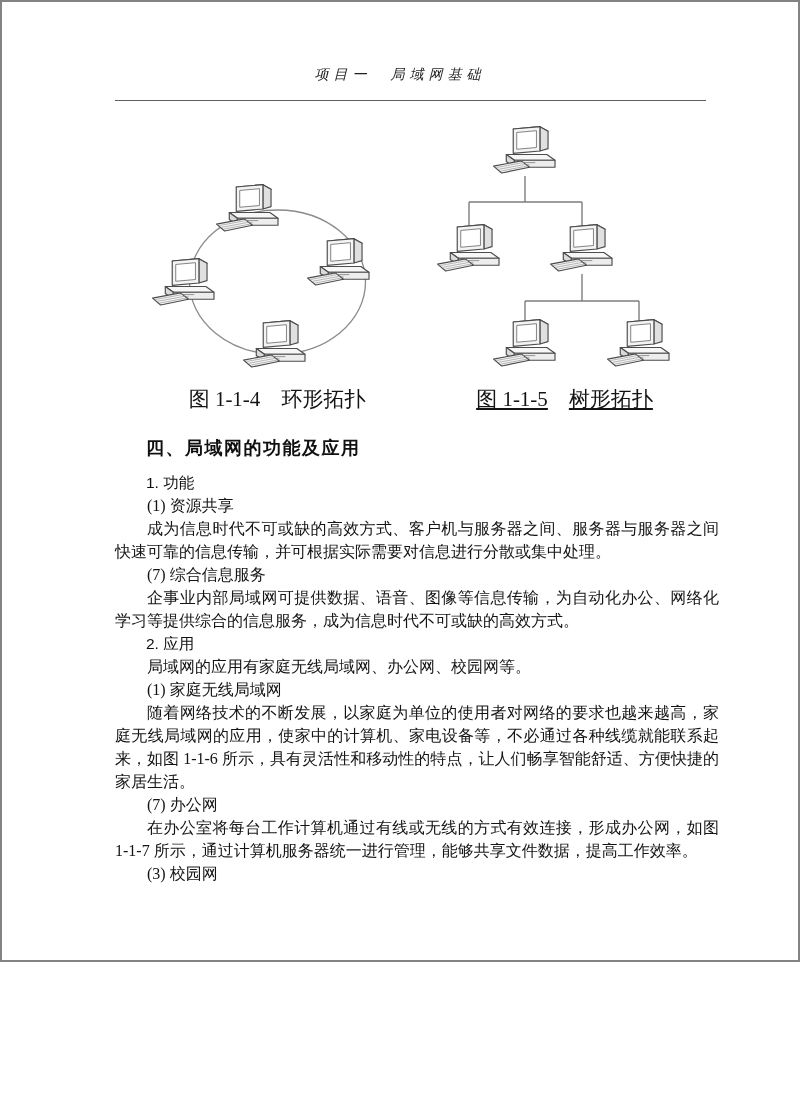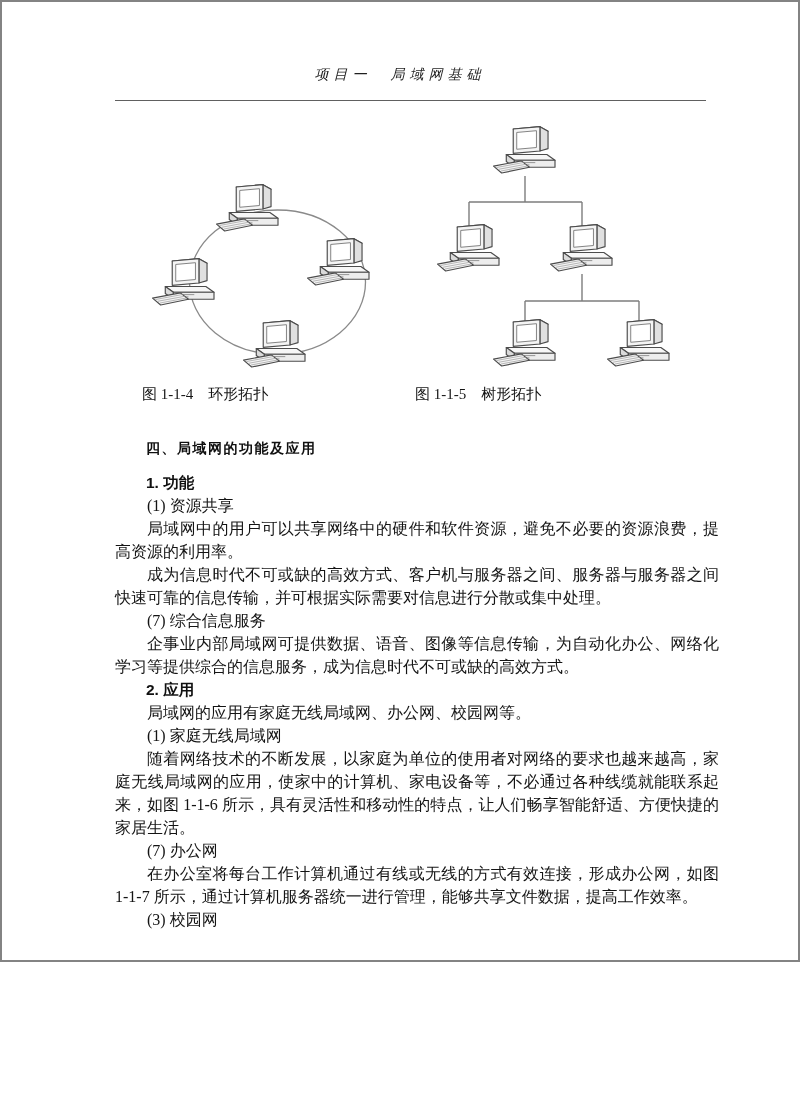--- a/index.html
+++ b/index.html
@@ -19,35 +19,35 @@
     letter-spacing:5px; color:#1f1f1f;
   }
   .head-rule {
     position:absolute; top:98px; left:113px; width:591px;
     border-top:1.6px solid #606060;
   }
   .fig { position:absolute; }
   #fig-ring { left:140px; top:120px; }
   #fig-tree { left:418px; top:112px; }
   .fig-caption {
-    position:absolute; top:383px; 
-    font-size:15px; color:#141414;
+    position:absolute; top:383px; text-align:center;
+    font-size:21px; color:#141414;
   }
   #cap-ring { left:140px; width:270px; }
-  #cap-tree { left:413px; width:255px; }
+  #cap-tree { left:435px; width:255px;text-decoration:underline; }
   .fig-caption .cap-title { margin-left:1em; }
   .content { position:absolute; left:113px; top:434px; width:604px; }
   .blk-h2 {
     font-family:"Liberation Sans","DejaVu Sans",sans-serif;
-    font-size:14px; font-weight:bold; letter-spacing:1.5px;
+    font-size:18px; font-weight:bold; letter-spacing:1.5px;
     padding-left:31px; line-height:24px; margin-bottom:11px; color:#101010;
   }
   .blk-h3 {
     font-family:"Liberation Sans","DejaVu Sans",sans-serif;
-    font-size:15.5px; font-weight:bold; text-indent:2em;
+    font-size:15.5px; font-weight:normal; text-indent:2em;
     line-height:23px; color:#101010;
   }
   .blk-para, .blk-item {
     font-size:16px; line-height:23px; text-indent:2em;
     text-align:justify; color:#141414;
   }
   .page-number {
     position:absolute; left:680px; top:1031px; width:20px;
     text-align:center; font-size:14px; color:#2a2a2a;
   }
@@ -115,21 +115,20 @@
     <span class="cap-label">图 1-1-4</span><span class="cap-title">环形拓扑</span>
   </div>
   <div id="cap-tree" class="fig-caption">
     <span class="cap-label">图 1-1-5</span><span class="cap-title">树形拓扑</span>
   </div>
 
   <div class="content">
       <h2 class="blk-h2">四、局域网的功能及应用</h2>
       <h3 class="blk-h3">1. 功能</h3>
       <p class="blk-item">(1) 资源共享</p>
-      <p class="blk-para">局域网中的用户可以共享网络中的硬件和软件资源，避免不必要的资源浪费，提高资源的利用率。</p>
       <p class="blk-para">成为信息时代不可或缺的高效方式、客户机与服务器之间、服务器与服务器之间快速可靠的信息传输，并可根据实际需要对信息进行分散或集中处理。</p>
       <p class="blk-item">(7) 综合信息服务</p>
       <p class="blk-para">企事业内部局域网可提供数据、语音、图像等信息传输，为自动化办公、网络化学习等提供综合的信息服务，成为信息时代不可或缺的高效方式。</p>
       <h3 class="blk-h3">2. 应用</h3>
       <p class="blk-para">局域网的应用有家庭无线局域网、办公网、校园网等。</p>
       <p class="blk-item">(1) 家庭无线局域网</p>
       <p class="blk-para">随着网络技术的不断发展，以家庭为单位的使用者对网络的要求也越来越高，家庭无线局域网的应用，使家中的计算机、家电设备等，不必通过各种线缆就能联系起来，如图 1-1-6 所示，具有灵活性和移动性的特点，让人们畅享智能舒适、方便快捷的家居生活。</p>
       <p class="blk-item">(7) 办公网</p>
       <p class="blk-para">在办公室将每台工作计算机通过有线或无线的方式有效连接，形成办公网，如图 1-1-7 所示，通过计算机服务器统一进行管理，能够共享文件数据，提高工作效率。</p>
       <p class="blk-item">(3) 校园网</p>

